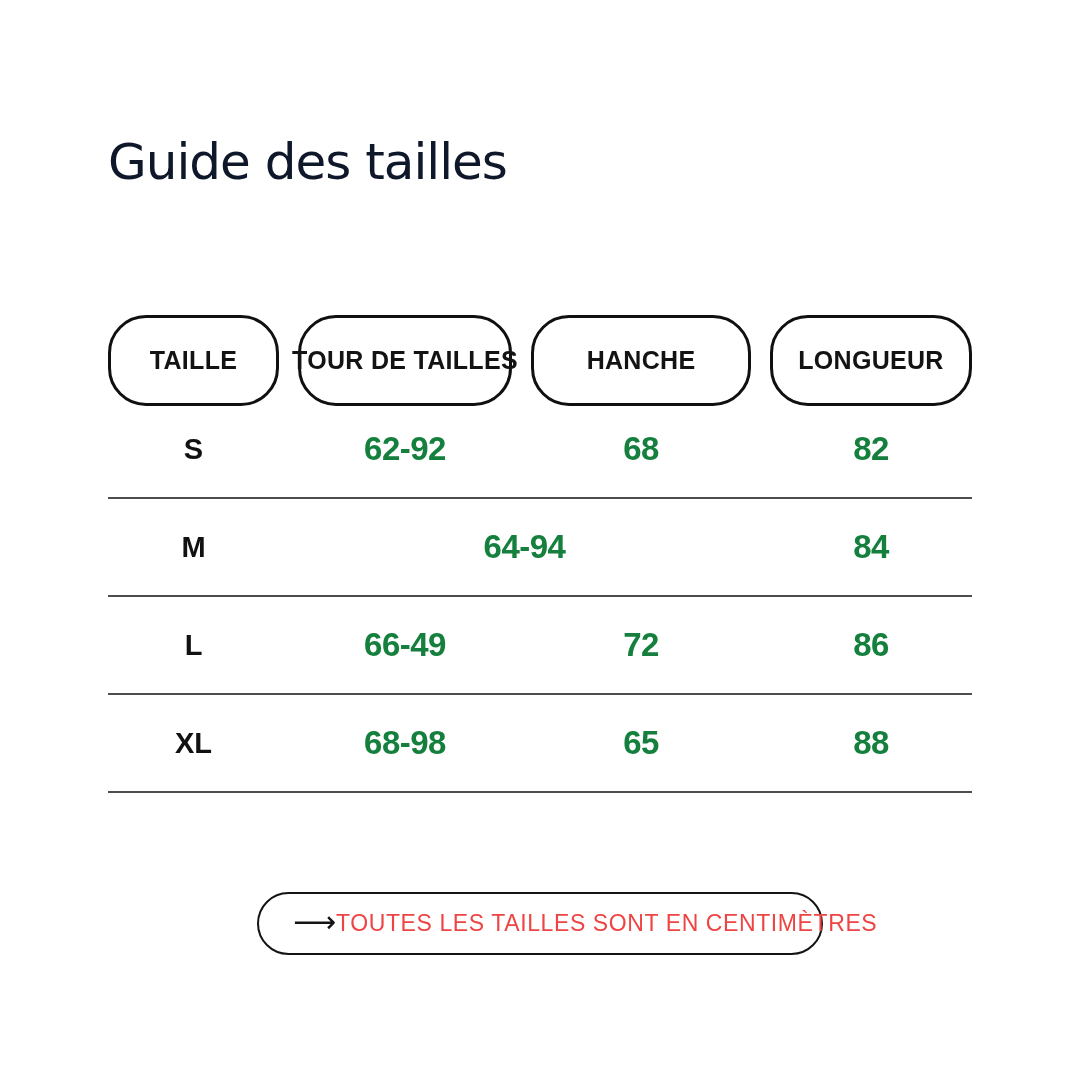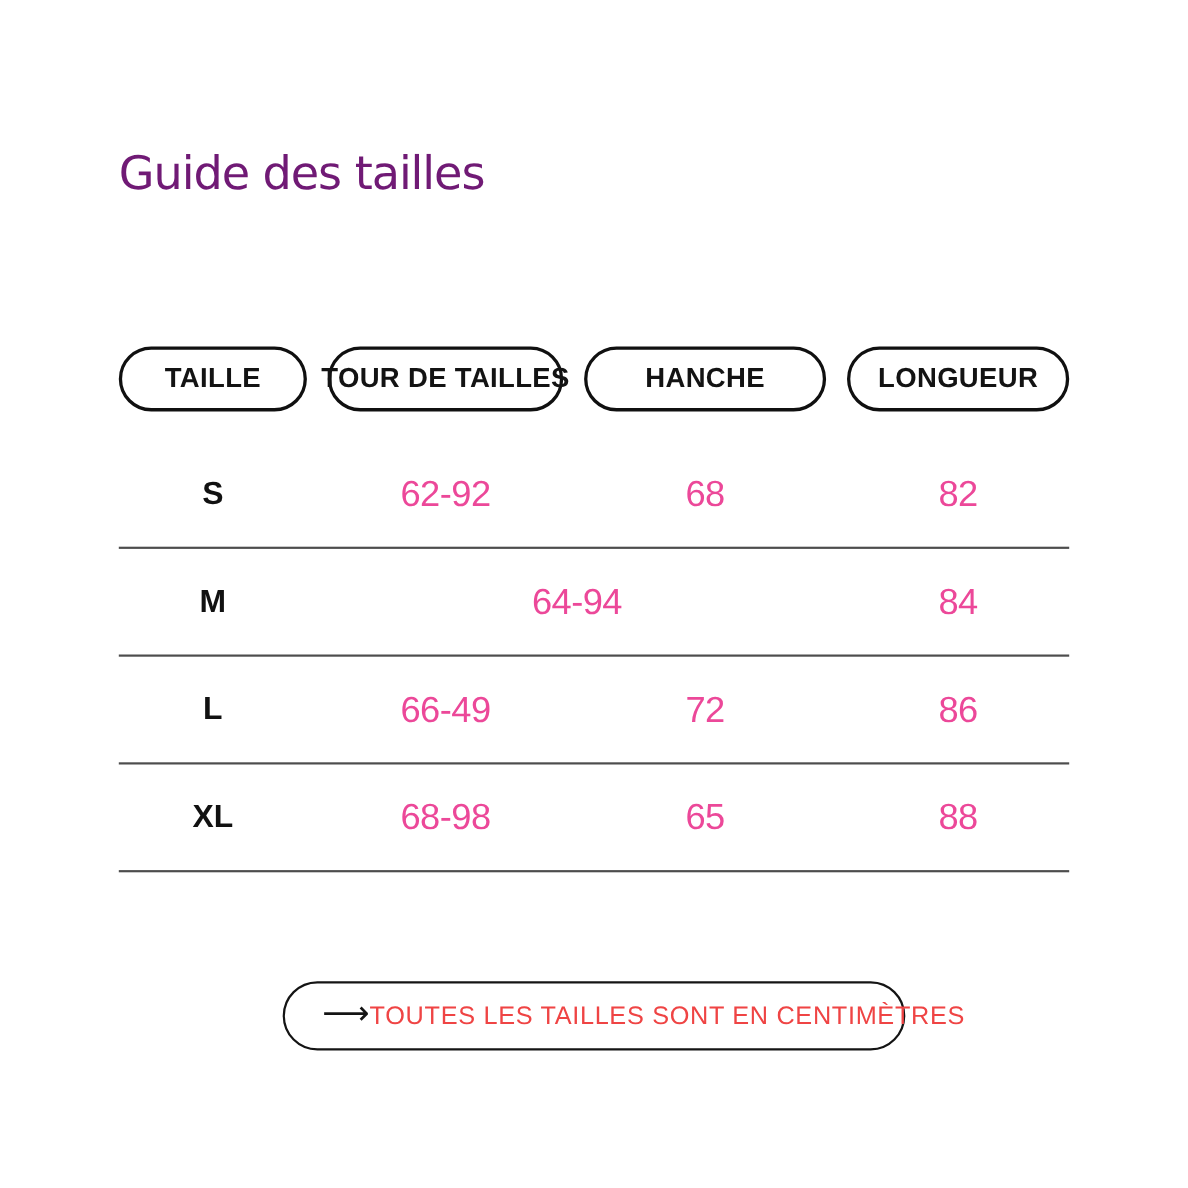--- a/index.html
+++ b/index.html
@@ -15,38 +15,38 @@
     font-family: "Liberation Sans", sans-serif;
     color: #131313;
     overflow: hidden;
   }
   .title {
     position: absolute;
     left: 108px;
     top: 134px;
     margin: 0;
     font-family: "DejaVu Sans", sans-serif;
-    font-size: 42px;
+    font-size: 50px;
     font-weight: 500;
     letter-spacing: -1px;
     line-height: 1.15;
-    color: #701a75;
+    color: #0f172a;
     white-space: nowrap;
   }
   .header-row {
     position: absolute;
     left: 108px;
     top: 315px;
     width: 864px;
     display: flex;
     justify-content: space-between;
   }
   .pill {
     box-sizing: border-box;
-    height: 59px;
+    height: 91px;
     border: 3px solid #101010;
     border-radius: 38px;
     display: flex;
     align-items: center;
     justify-content: center;
     font-weight: bold;
     font-size: 25px;
     letter-spacing: 0.3px;
     background: #ffffff;
     white-space: nowrap;
@@ -67,21 +67,22 @@
     height: 98px;
     display: flex;
     justify-content: space-between;
     align-items: center;
     border-bottom: 2px solid #4d4d4d;
   }
   .cell {
     text-align: center;
     font-size: 33px;
     letter-spacing: -0.5px;
-    color: #ec4899;
+    color: #15803d;
+    font-weight: bold;
   }
   .cell.size-label {
     font-size: 29px;
     font-weight: bold;
     letter-spacing: 0;
     color: #111111;
   }
 
   .footer-pill {
     position: absolute;

